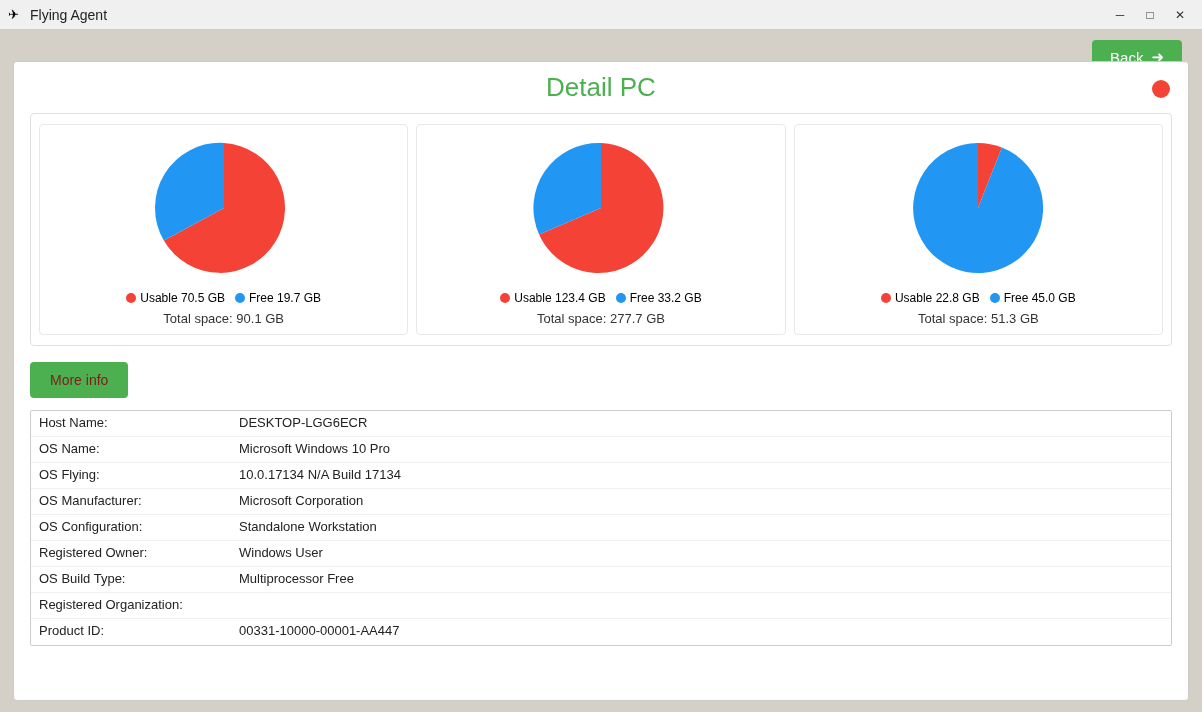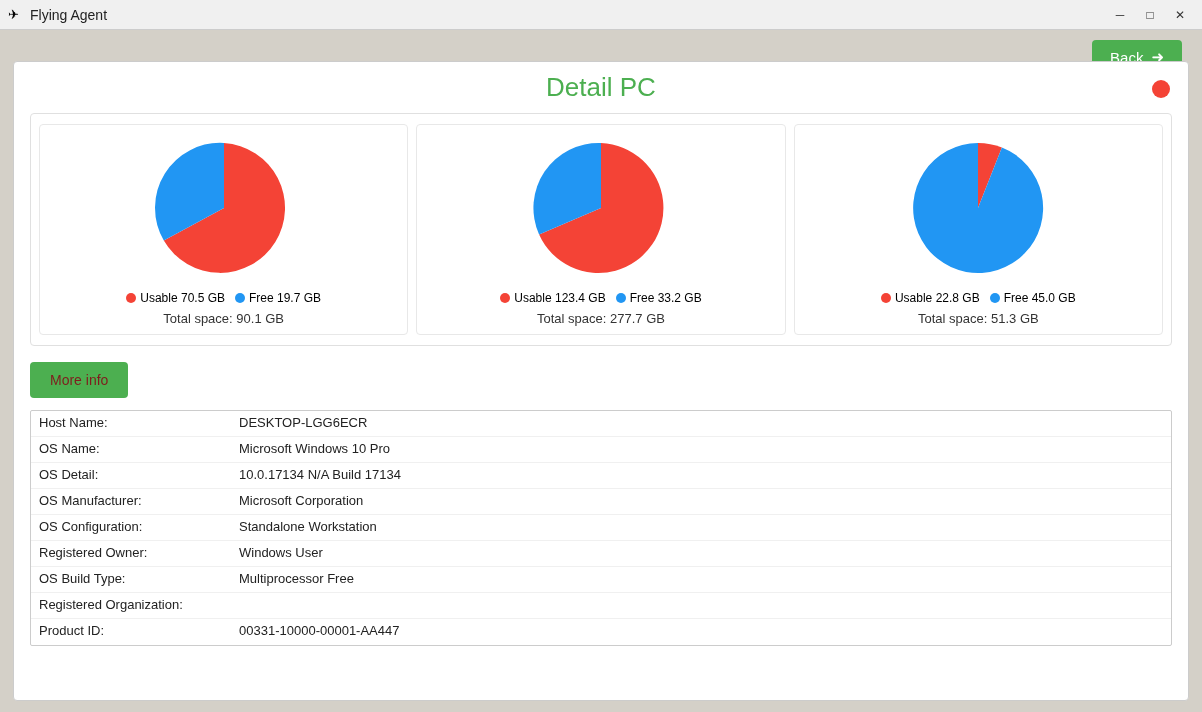--- a/index.html
+++ b/index.html
@@ -327,21 +327,21 @@
         <div id="info-rows-container">
             <div class="info-row">
               <span class="info-label">Host Name:</span>
               <span class="info-value">DESKTOP-LGG6ECR</span>
             </div>
             <div class="info-row">
               <span class="info-label">OS Name:</span>
               <span class="info-value">Microsoft Windows 10 Pro</span>
             </div>
             <div class="info-row">
-              <span class="info-label">OS Detail:</span>
+              <span class="info-label">OS Flying:</span>
               <span class="info-value">10.0.17134 N/A Build 17134</span>
             </div>
             <div class="info-row">
               <span class="info-label">OS Manufacturer:</span>
               <span class="info-value">    Microsoft Corporation</span>
             </div>
             <div class="info-row">
               <span class="info-label">OS Configuration:</span>
               <span class="info-value">    Standalone Workstation</span>
             </div>

